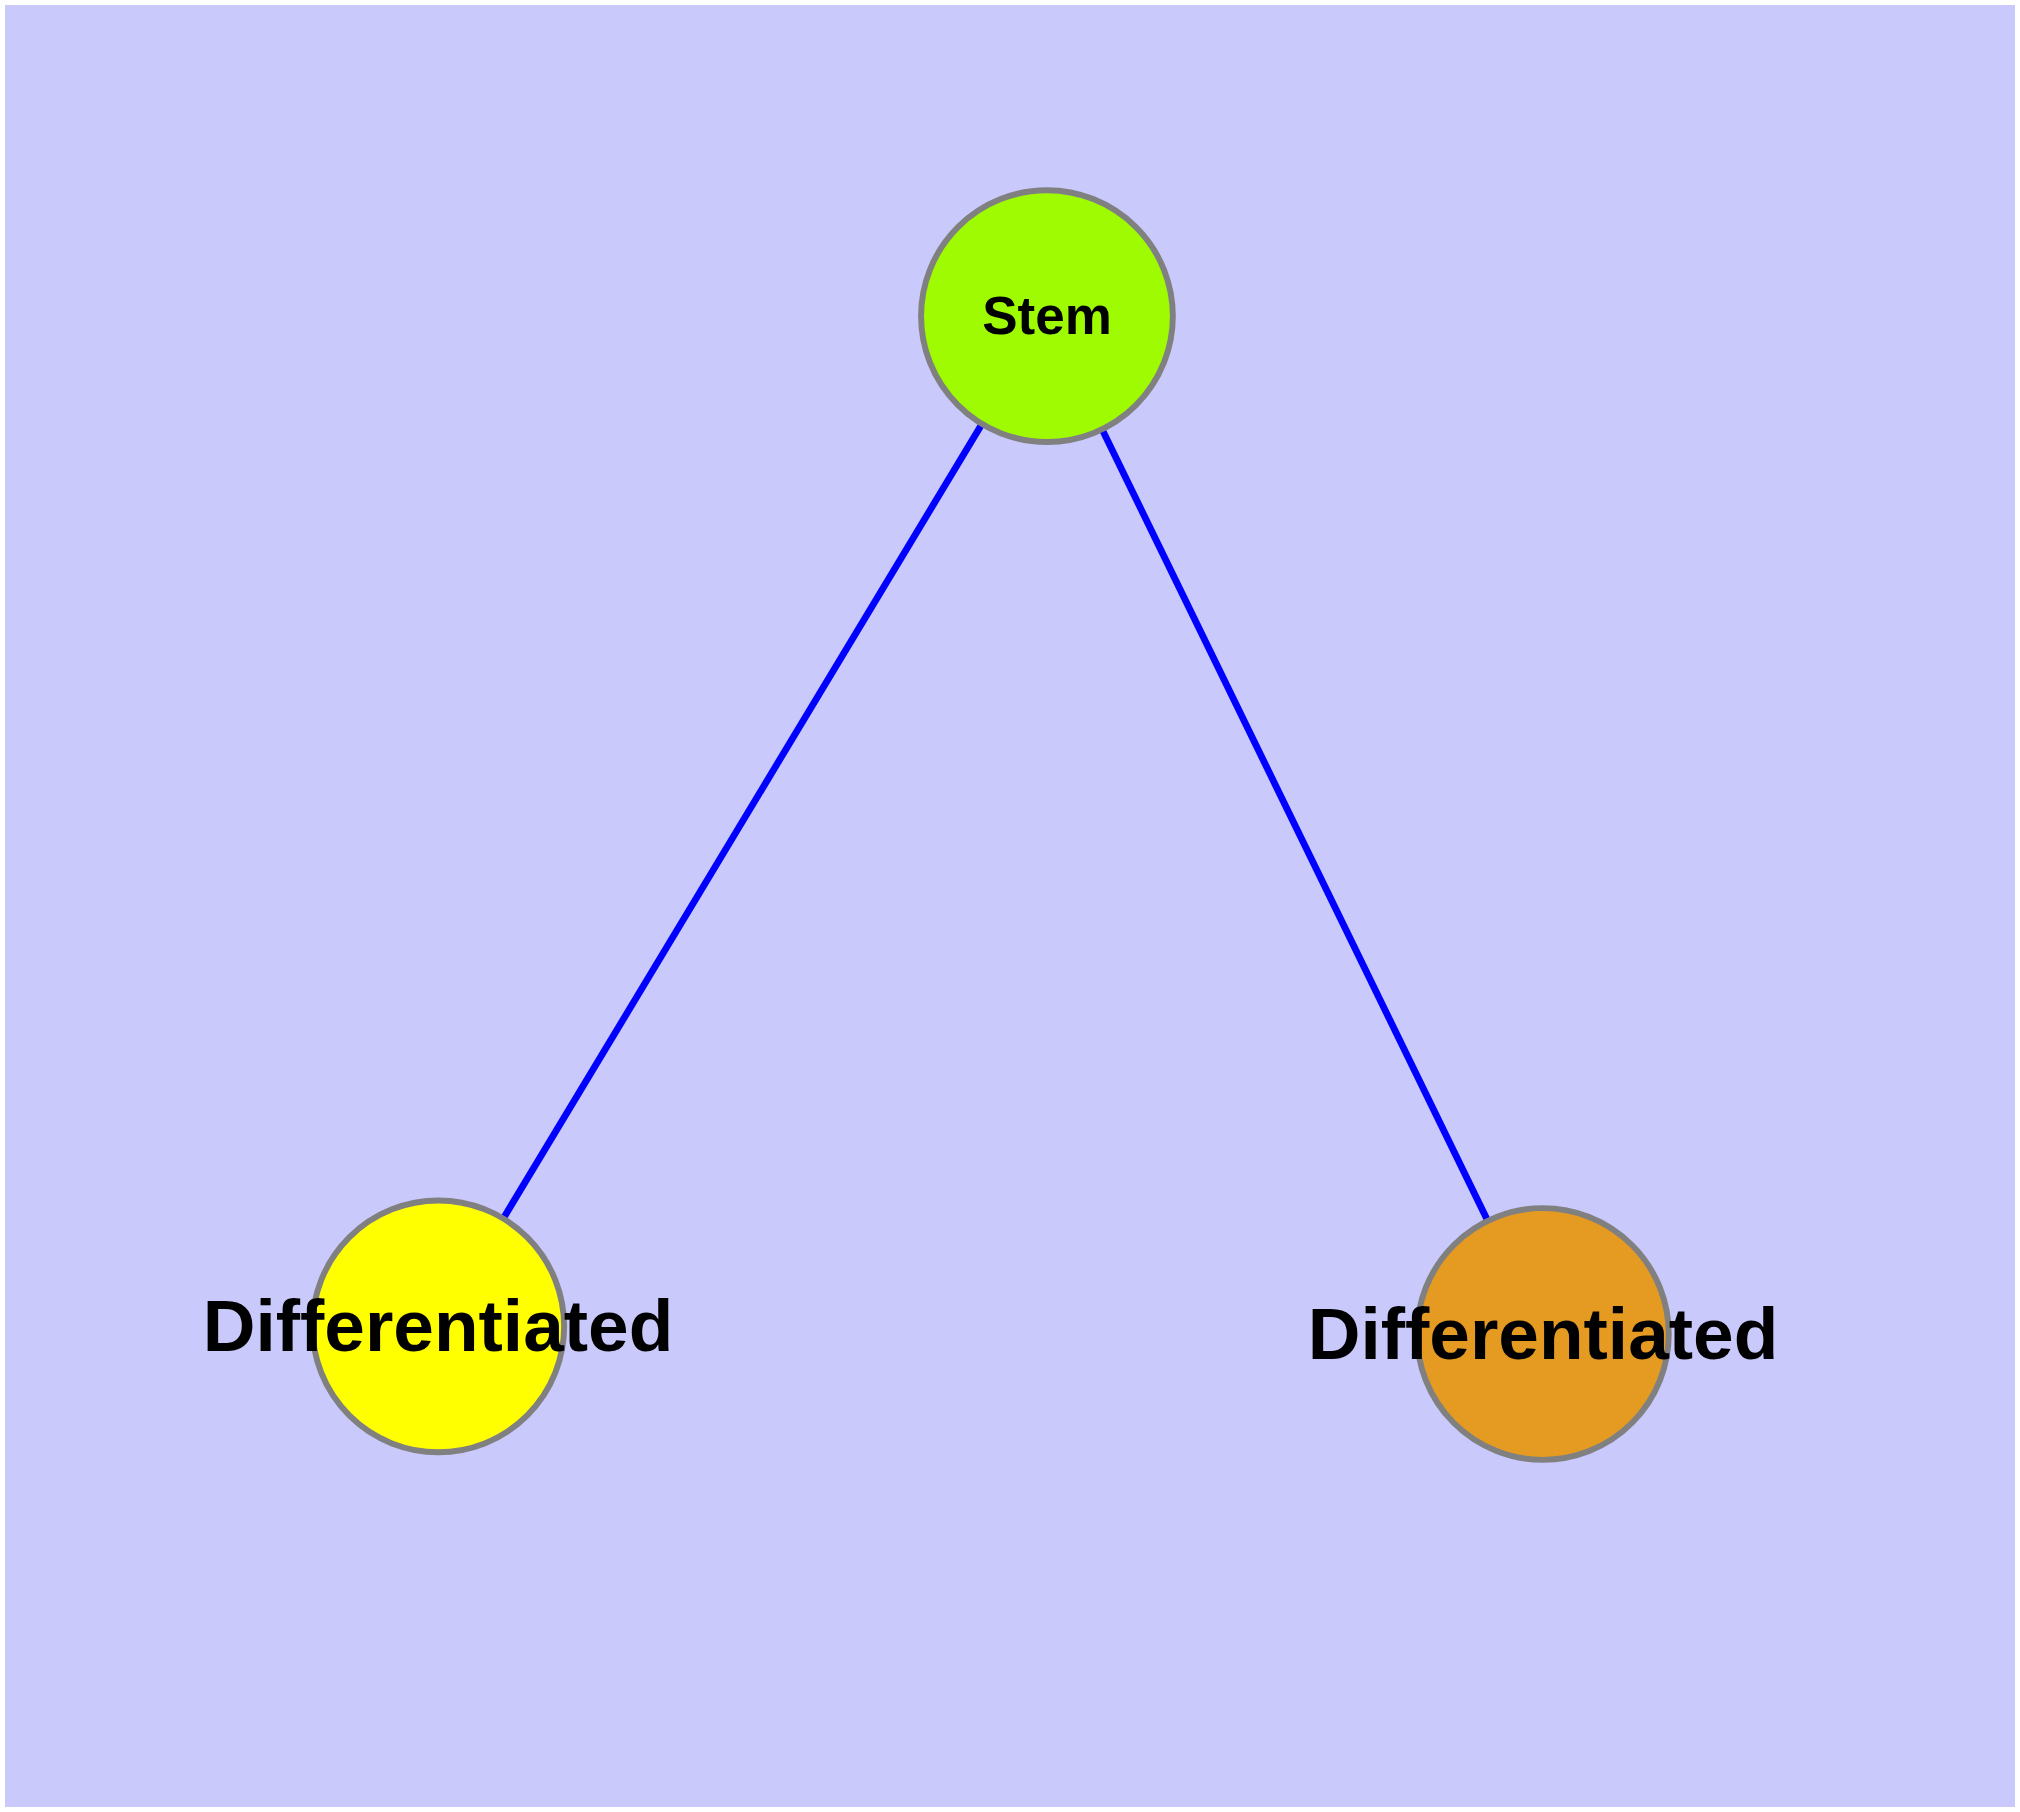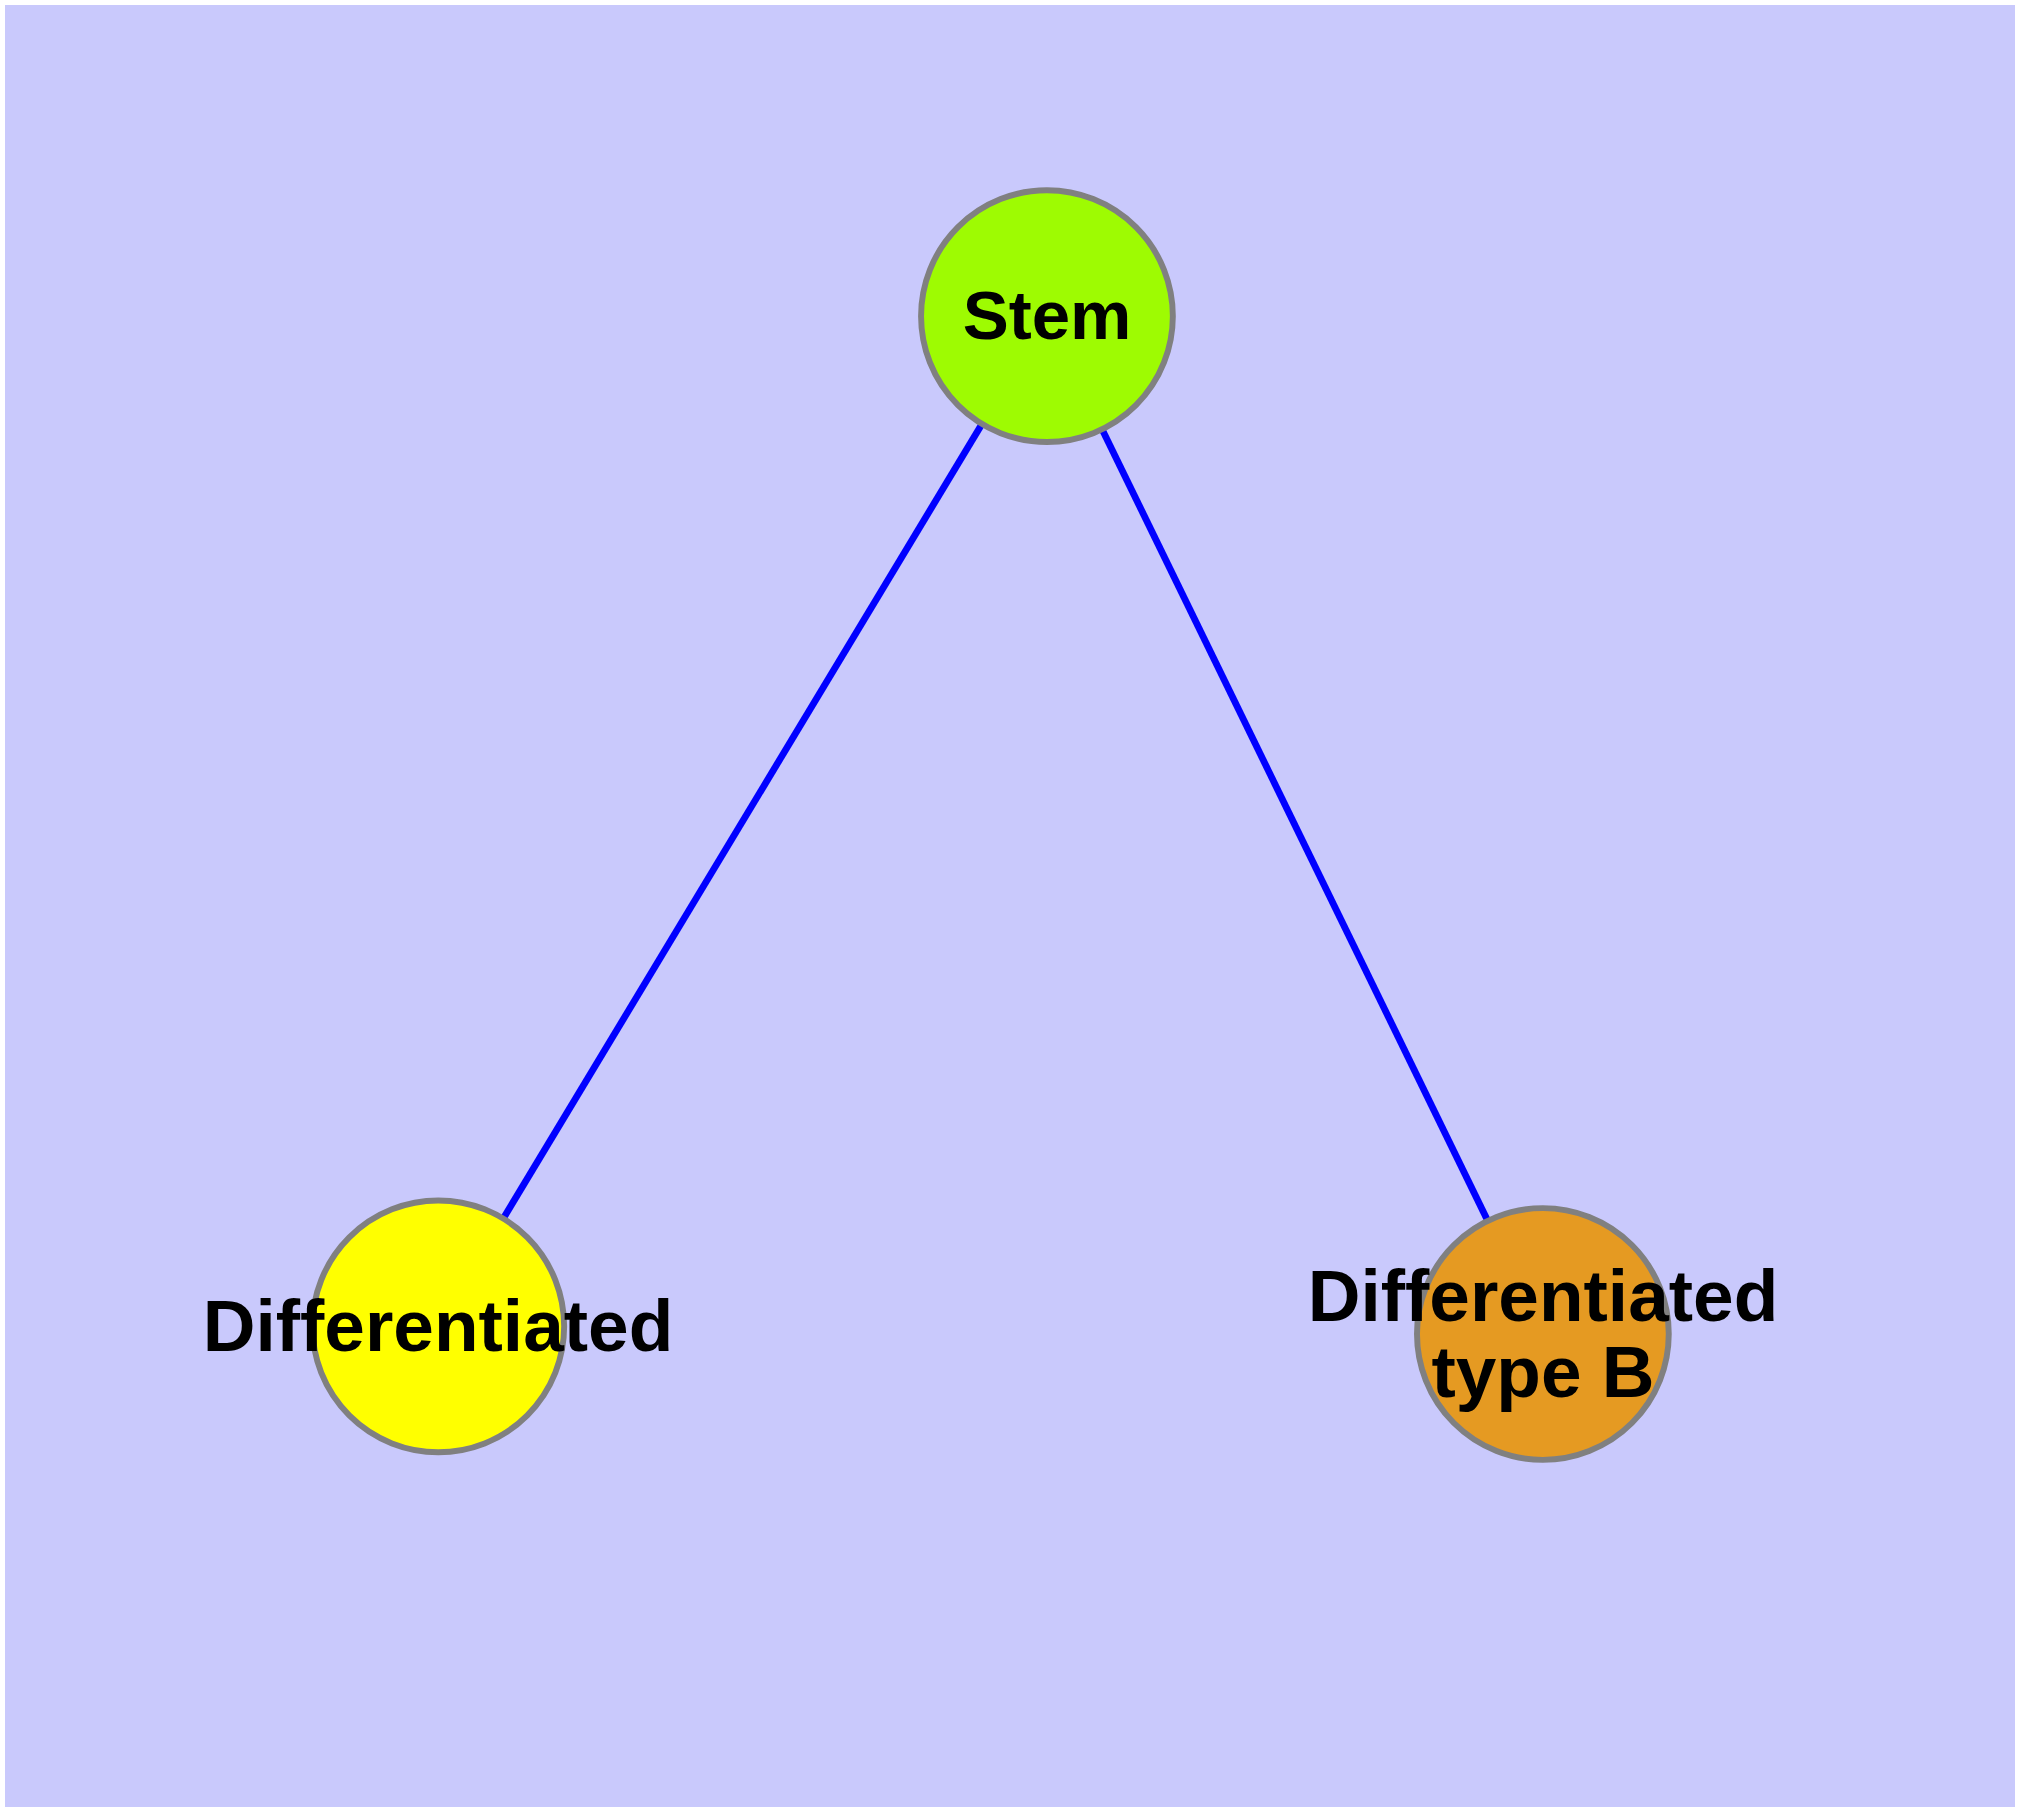--- a/index.html
+++ b/index.html
@@ -55,19 +55,19 @@
         <line x1="1235" y1="373" x2="1820" y2="1574" stroke="#0000ff" stroke-width="8" stroke-linecap="butt"></line>
       </g>
     <g id="nodes-layer">
         <circle cx="1235" cy="373" r="148.5" fill="#9efb02" stroke="#808080" stroke-width="7"></circle>
         <circle cx="517" cy="1565" r="148.5" fill="#ffff00" stroke="#808080" stroke-width="7"></circle>
         <circle cx="1820" cy="1574" r="148.5" fill="#e59a22" stroke="#808080" stroke-width="7"></circle>
       </g>
   </svg>
 
   <div id="labels-layer">
-      <div class="node-label" style="left: 1047px; top: 316px; font-size: 69px; color: rgb(0, 0, 0);"><div>Stem</div></div>
+      <div class="node-label" style="left: 1047px; top: 316px; font-size: 53px; color: rgb(0, 0, 0);"><div>Stem</div></div>
       <div class="node-label" style="left: 438px; top: 1326px; font-size: 73px; color: rgb(0, 0, 0);"><div>Differentiated</div></div>
-      <div class="node-label" style="left: 1543px; top: 1334px; font-size: 73px; color: rgb(0, 0, 0);"><div>Differentiated</div><div>type B</div></div>
+      <div class="node-label" style="left: 1543px; top: 1334px; font-size: 73px; color: rgb(0, 0, 0);"><div>Differentiated</div></div>
     </div>
 
 </div>
 
 
 </body></html>

